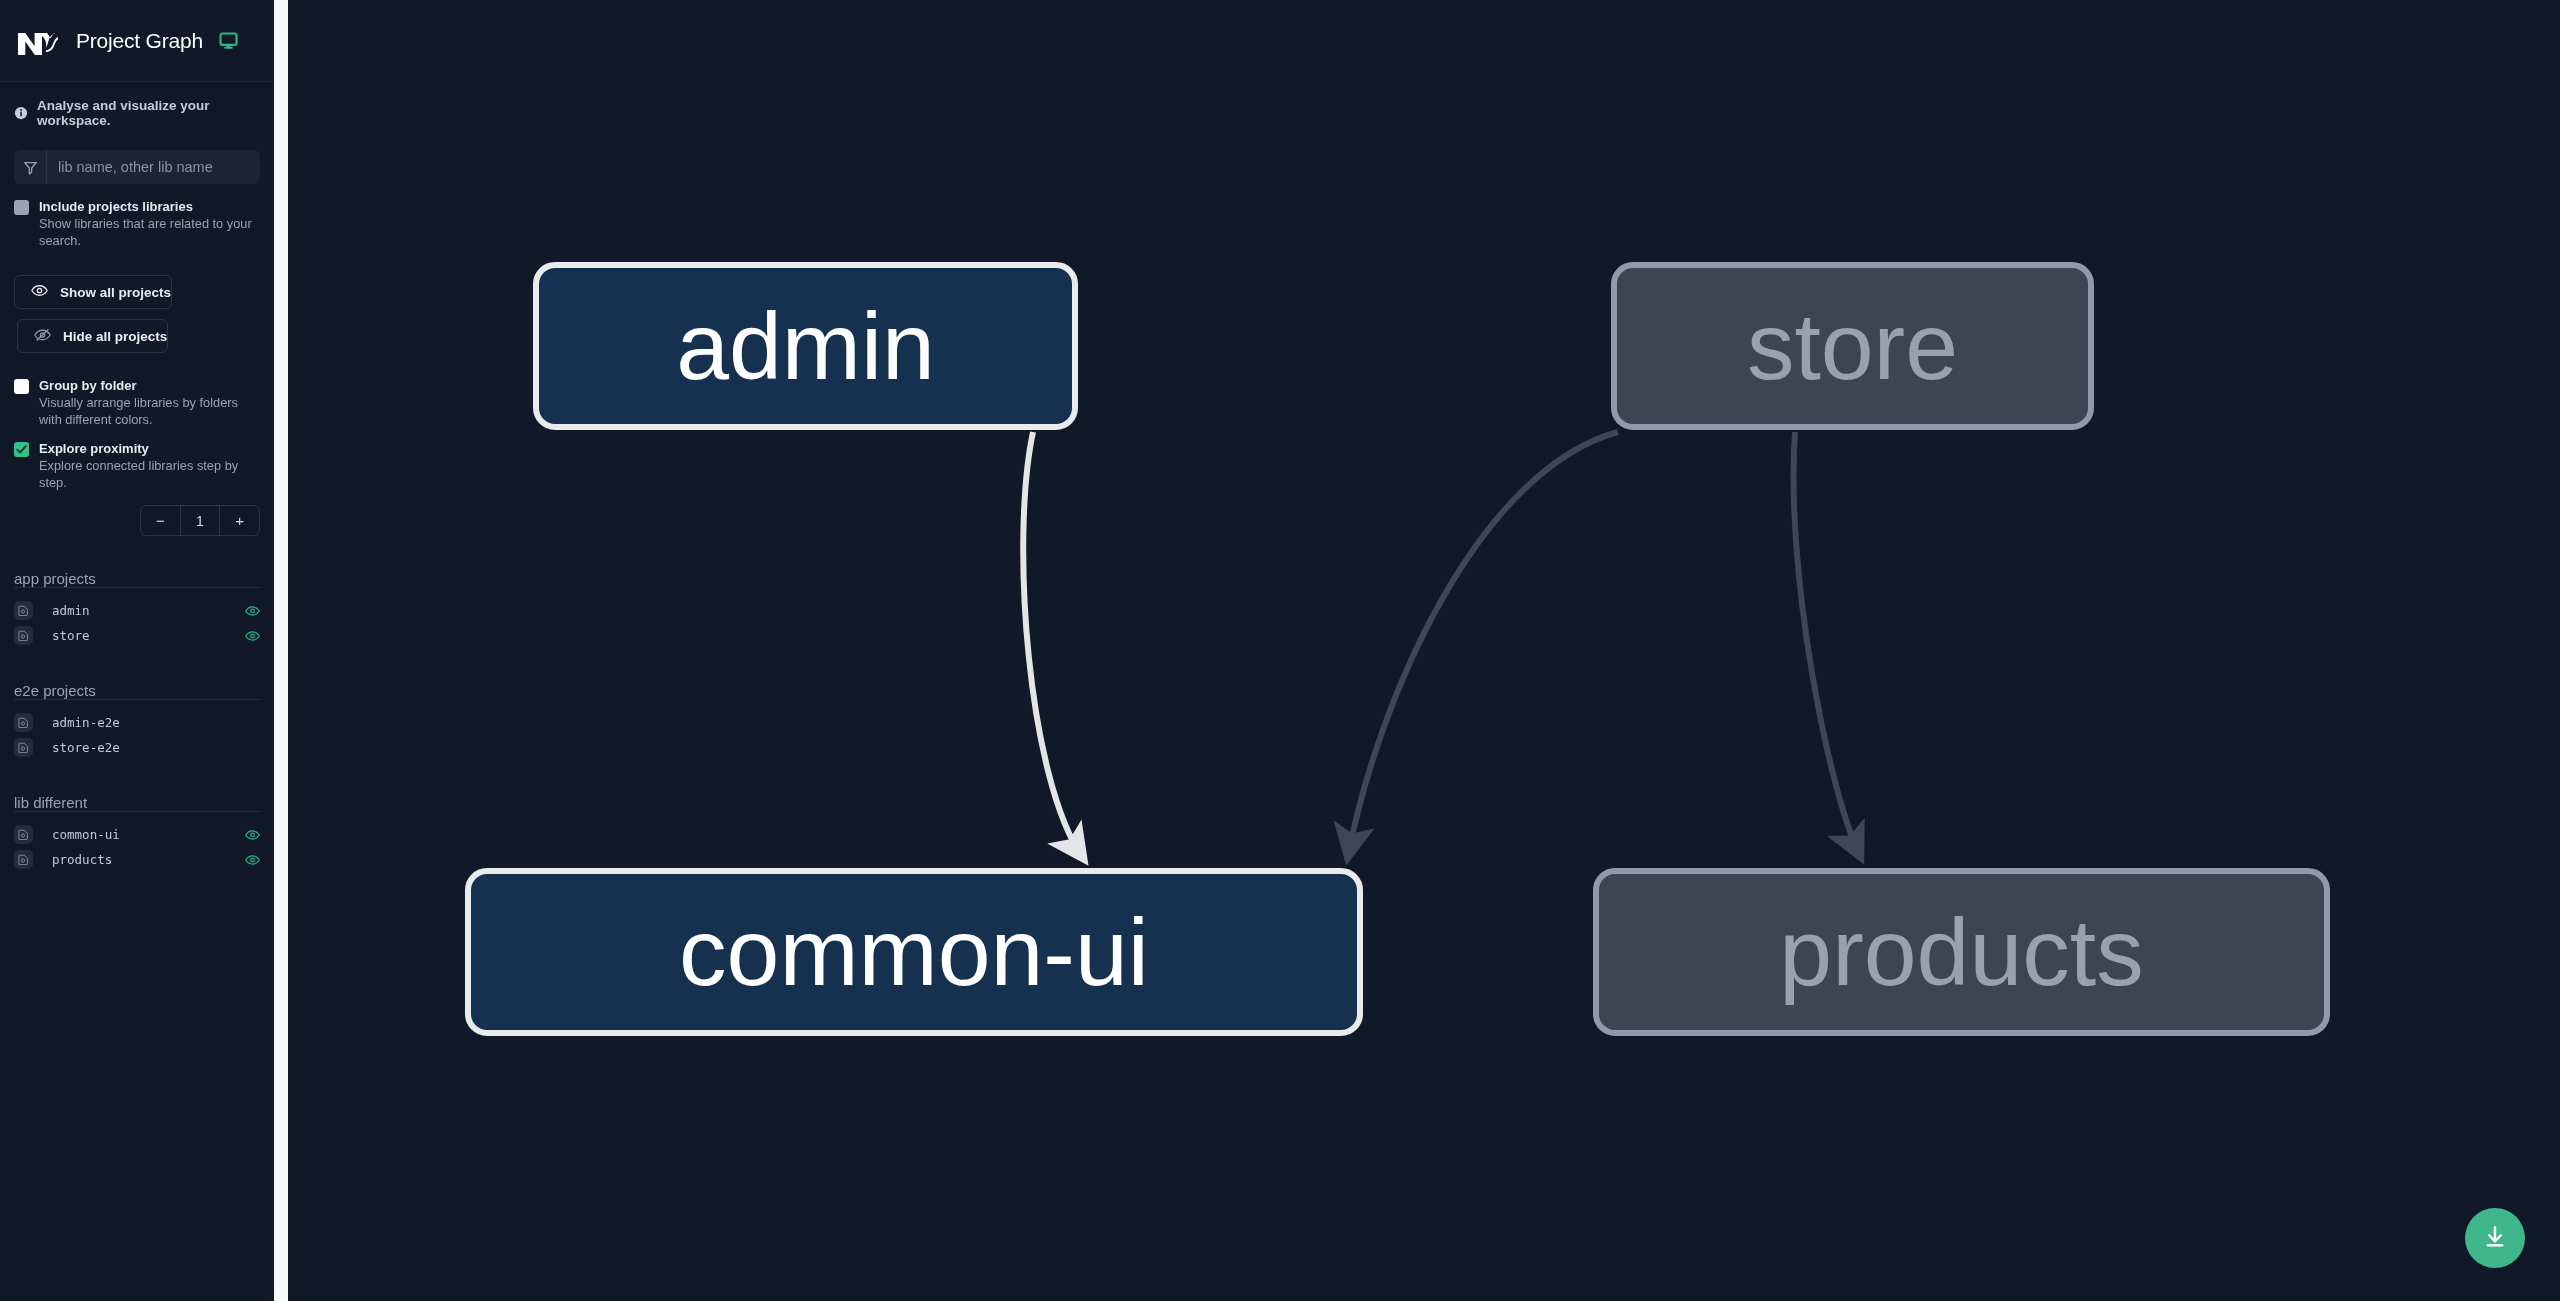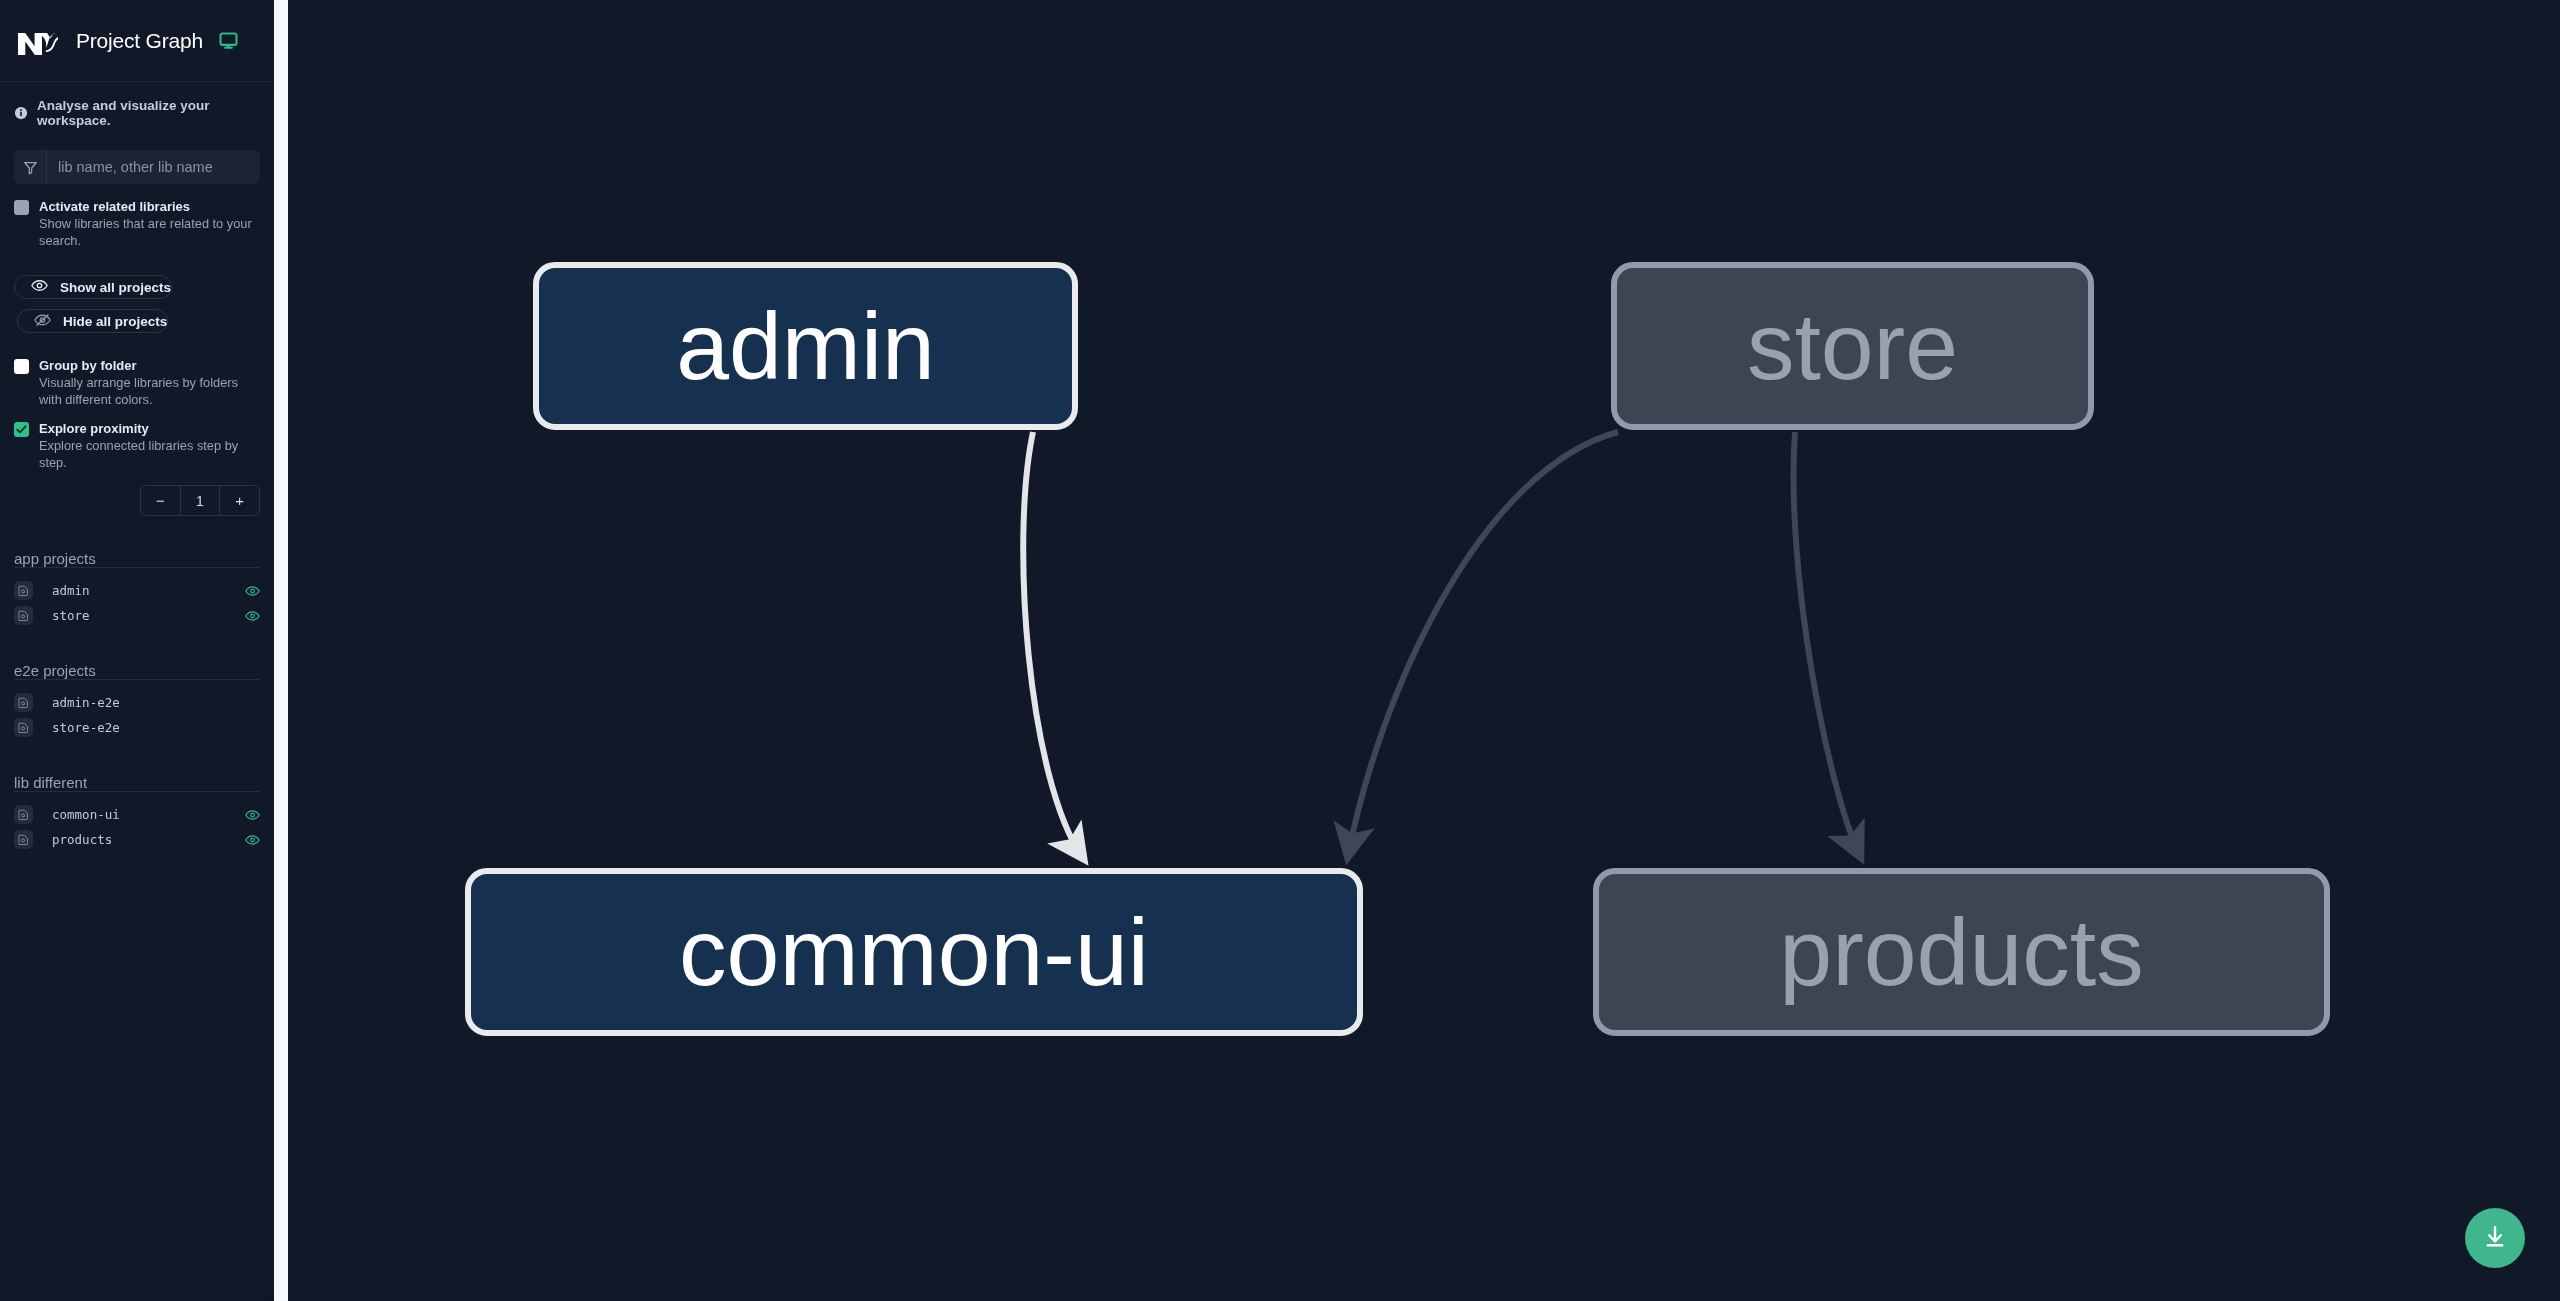--- a/index.html
+++ b/index.html
@@ -71,24 +71,24 @@
   }
   .cb.gray { background: #9aa3b2; }
   .cb.white { background: #ffffff; }
   .cb.green { background: #30c08a; }
   .cb.green svg { position:absolute; left:2px; top:2px; }
   .opt-text { display: flex; flex-direction: column; }
   .opt-label { color: #e6eaf1; font-size: 13px; font-weight: bold; line-height: 17px; }
   .opt-desc { color: #9aa3b2; font-size: 12.8px; line-height: 16.5px; margin-top: 1px; }
 
   .sb-btn {
-    margin: 0 14px; height: 24px;
+    margin: 0 14px; height: 34px;
     display: flex; align-items: center; gap: 12px;
     padding-left: 16px;
-    border: 1px solid #2b3547; border-radius: 12px;
+    border: 1px solid #2b3547; border-radius: 6px;
     background: transparent;
     cursor: pointer;
   }
   .sb-btn-label { color: #e8ecf3; font-size: 13.5px; font-weight: bold; }
   .sb-btn.first { margin-top: 26px; }
   .sb-btn.second { margin-top: 10px; margin-left: 17px; }
 
   .stepper {
     display: flex; margin: 14px 14px 0 auto; width: 120px;
     border: 1px solid #2b3547; border-radius: 6px; overflow: hidden;
@@ -209,21 +209,21 @@
         <svg viewBox="0 0 18 18" width="15" height="15">
           <path d="M2 3h14l-5.6 6.6V15l-2.8 1.6V9.6L2 3z" fill="none" stroke="#9aa3b2" stroke-width="1.5" stroke-linejoin="round"></path>
         </svg>
       </span>
       <input class="search-input" type="text" placeholder="lib name, other lib name" style="">
     </div>
 
     <div class="opt-row">
       <span class="cb gray"></span>
       <span class="opt-text">
-        <span class="opt-label">Activate related libraries</span>
+        <span class="opt-label">Include projects libraries</span>
         <span class="opt-desc">Show libraries that are related to your search.</span>
       </span>
     </div>
 
     <button class="sb-btn first">
       <span>
         <svg viewBox="0 0 20 14" width="17" height="13">
           <path d="M1 7s3.3-5.6 9-5.6S19 7 19 7s-3.3 5.6-9 5.6S1 7 1 7z" fill="none" stroke="#e8ecf3" stroke-width="1.5"></path>
           <circle cx="10" cy="7" r="2.6" fill="none" stroke="#e8ecf3" stroke-width="1.5"></circle>
         </svg>

